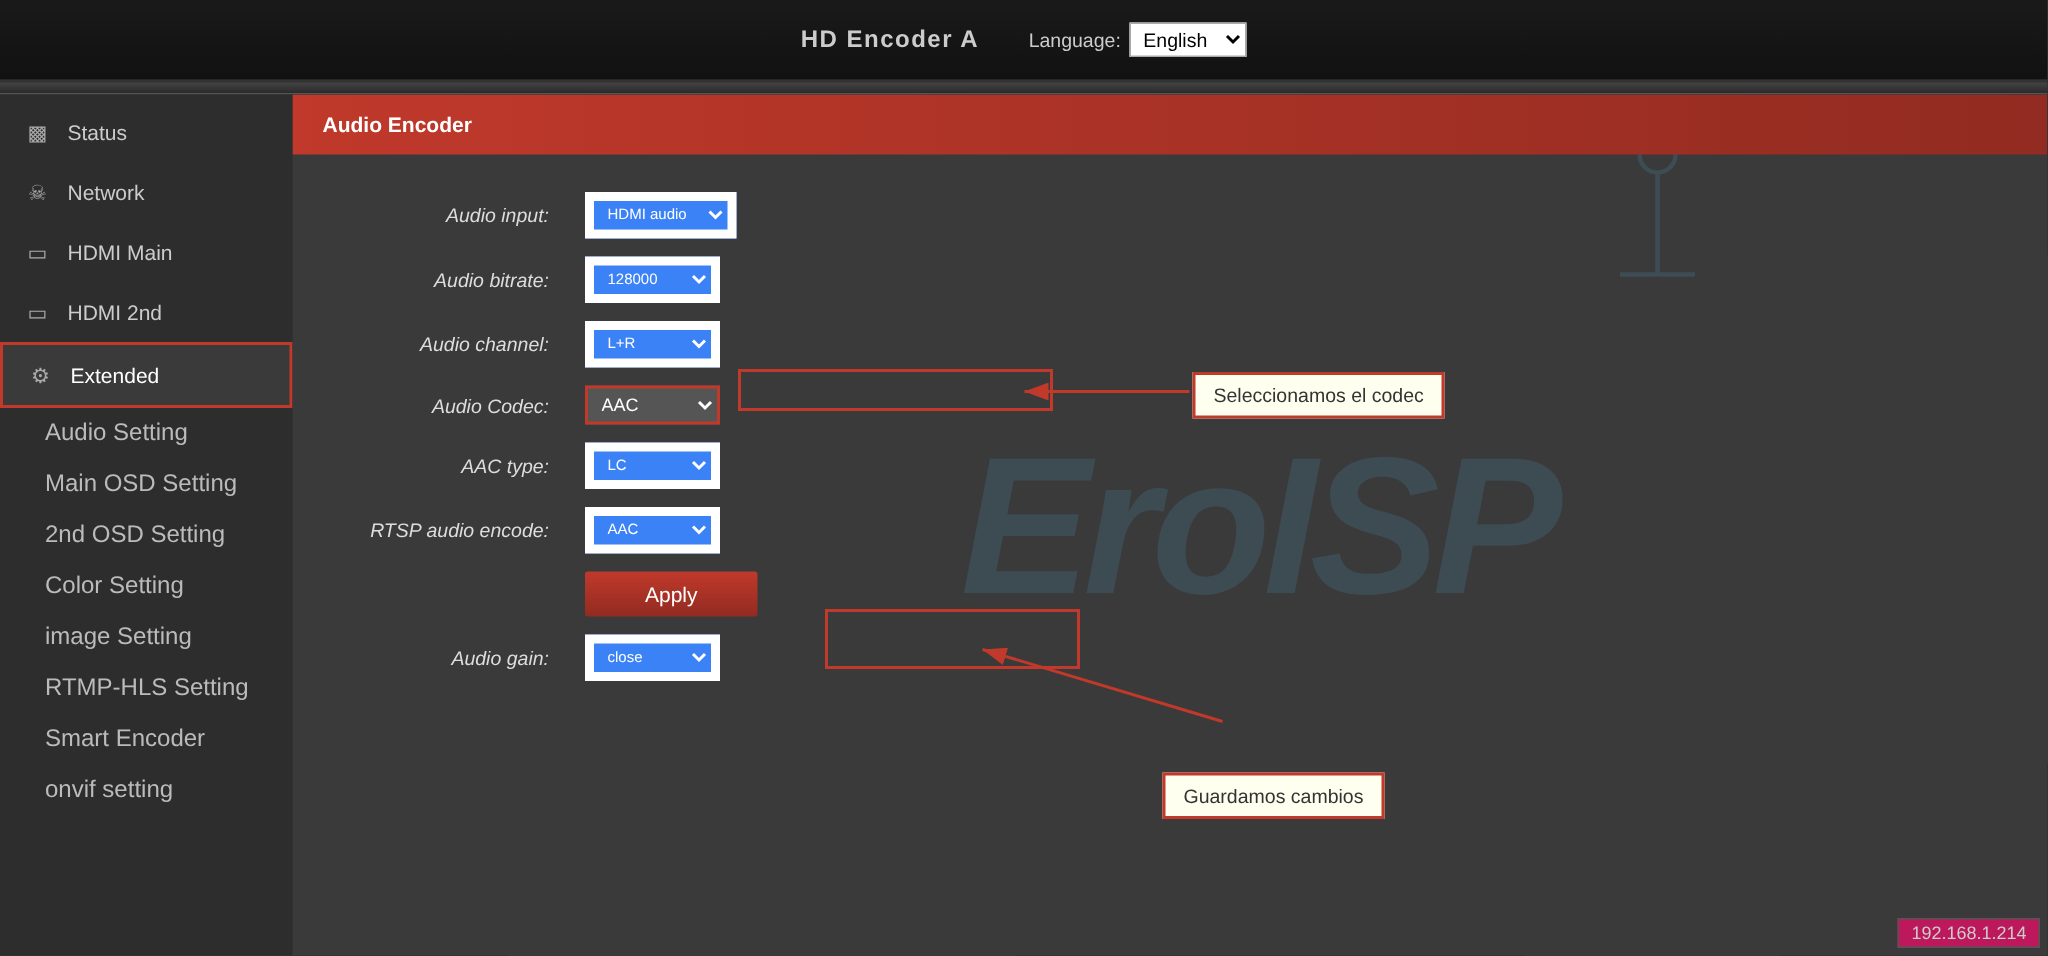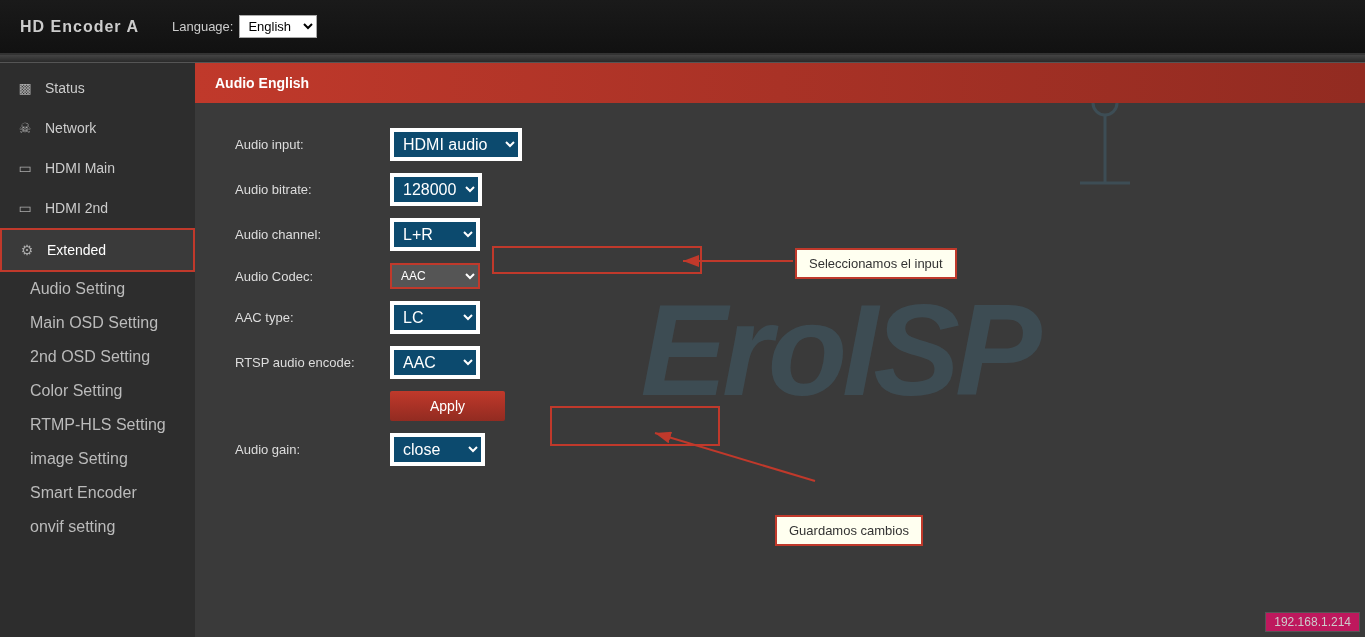--- a/index.html
+++ b/index.html
@@ -11,21 +11,21 @@
       background: #2a2a2a;
       overflow: hidden;
     }
 
     
     .header {
       background: linear-gradient(180deg, #1a1a1a 0%, #111 100%);
       height: 55px;
       display: flex;
       align-items: center;
-      justify-content: flex-start;
+      justify-content: center;
       padding: 0 20px;
       border-bottom: 2px solid #333;
     }
     .header-title {
       color: #ccc;
       font-size: 16px;
       font-weight: bold;
       letter-spacing: 1px;
     }
     .header-lang {
@@ -154,29 +154,31 @@
       z-index: 1;
     }
     .form-row {
       display: flex;
       align-items: center;
       margin-bottom: 12px;
     }
     .form-label {
       color: #ddd;
       width: 155px;
+      text-align: right;
       padding-right: 24px;
       font-size: 13px;
+      font-style: italic;
     }
     .form-control {
-      background: #0c4a6e;
+      background: #3b82f6;
       color: #fff;
-      border: 4px solid #ffffff;
+      border: 6px solid #ffffff;
       padding: 3px 5px;
-      font-size: 16px;
+      font-size: 10px;
       min-width: 90px;
     }
     .form-control-highlight {
       border: 2px solid #c0392b;
       background: #555;
       color: #fff;
       padding: 3px 5px;
       font-size: 12px;
       min-width: 90px;
     }
@@ -291,24 +293,24 @@
     <div class="sidebar-sub-item">
       <span>Main OSD Setting</span>
     </div>
     <div class="sidebar-sub-item">
       <span>2nd OSD Setting</span>
     </div>
     <div class="sidebar-sub-item">
       <span>Color Setting</span>
     </div>
     <div class="sidebar-sub-item">
+      <span>image Setting</span>
+    </div>
+    <div class="sidebar-sub-item">
       <span>RTMP-HLS Setting</span>
-    </div>
-    <div class="sidebar-sub-item">
-      <span>image Setting</span>
     </div>
     <div class="sidebar-sub-item">
       <span>Smart Encoder</span>
     </div>
     <div class="sidebar-sub-item">
       <span>onvif setting</span>
     </div>
 
   </div>
 
@@ -318,21 +320,21 @@
 
     <svg class="watermark-antenna" viewBox="0 0 100 120" xmlns="http://www.w3.org/2000/svg">
       <circle cx="50" cy="30" r="12" fill="none" stroke="#4a9abf" stroke-width="3"></circle>
       <path d="M20 10 Q50 -10 80 10" fill="none" stroke="#4a9abf" stroke-width="3"></path>
       <path d="M30 20 Q50 5 70 20" fill="none" stroke="#4a9abf" stroke-width="3"></path>
       <line x1="50" y1="42" x2="50" y2="110" stroke="#4a9abf" stroke-width="3"></line>
       <line x1="25" y1="110" x2="75" y2="110" stroke="#4a9abf" stroke-width="3"></line>
     </svg>
 
     <div class="page-title-bar">
-      <span>Audio English</span>
+      <span>Audio Encoder</span>
     </div>
 
     <div class="form-area">
 
       <div class="form-row">
         <span class="form-label">Audio input:</span>
         <select class="form-control">
           <option>HDMI audio</option>
           <option>Analog audio</option>
         </select>
@@ -393,21 +395,21 @@
         <select class="form-control">
           <option>close</option>
           <option>low</option>
           <option>medium</option>
           <option>high</option>
         </select>
       </div>
 
     </div>
 
-    <div class="callout" style="top: 185px; left: 600px;">Seleccionamos el input</div>
+    <div class="callout" style="top: 185px; left: 600px;">Seleccionamos el codec</div>
 
     <div class="callout" style="top: 420px; left: 580px; margin-top: 32px;">Guardamos cambios</div>
 
     <svg class="arrow-overlay" xmlns="http://www.w3.org/2000/svg">
 
       <defs>
         <marker id="arrowhead" markerWidth="8" markerHeight="6" refX="8" refY="3" orient="auto">
           <polygon points="0 0, 8 3, 0 6" fill="#c0392b"></polygon>
         </marker>
       </defs>

